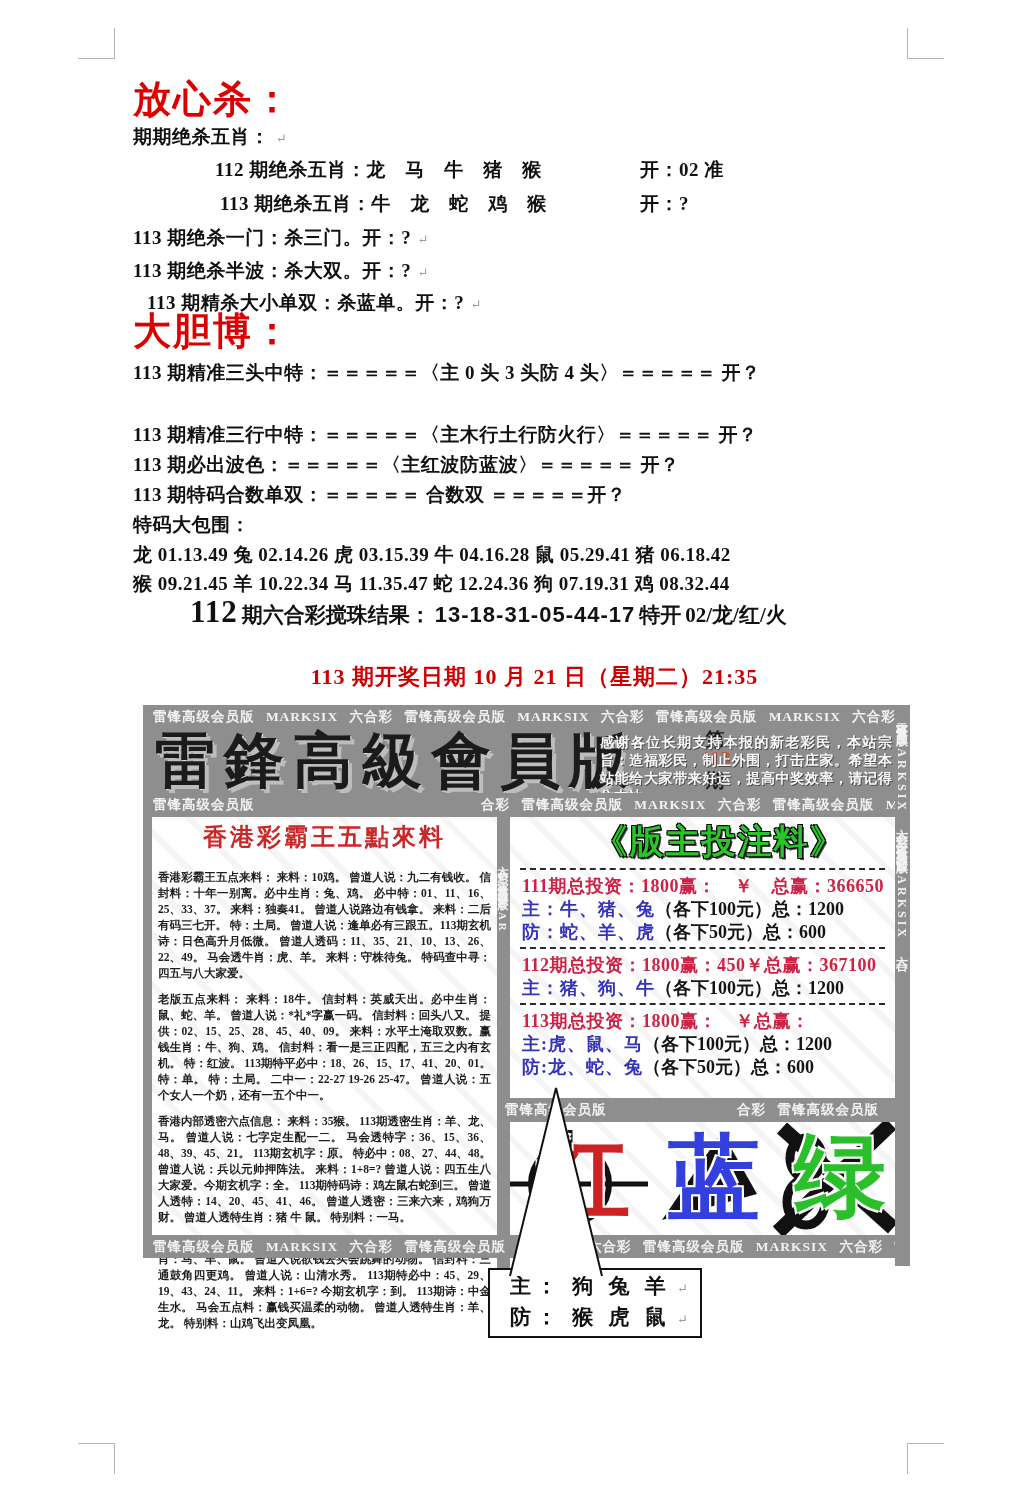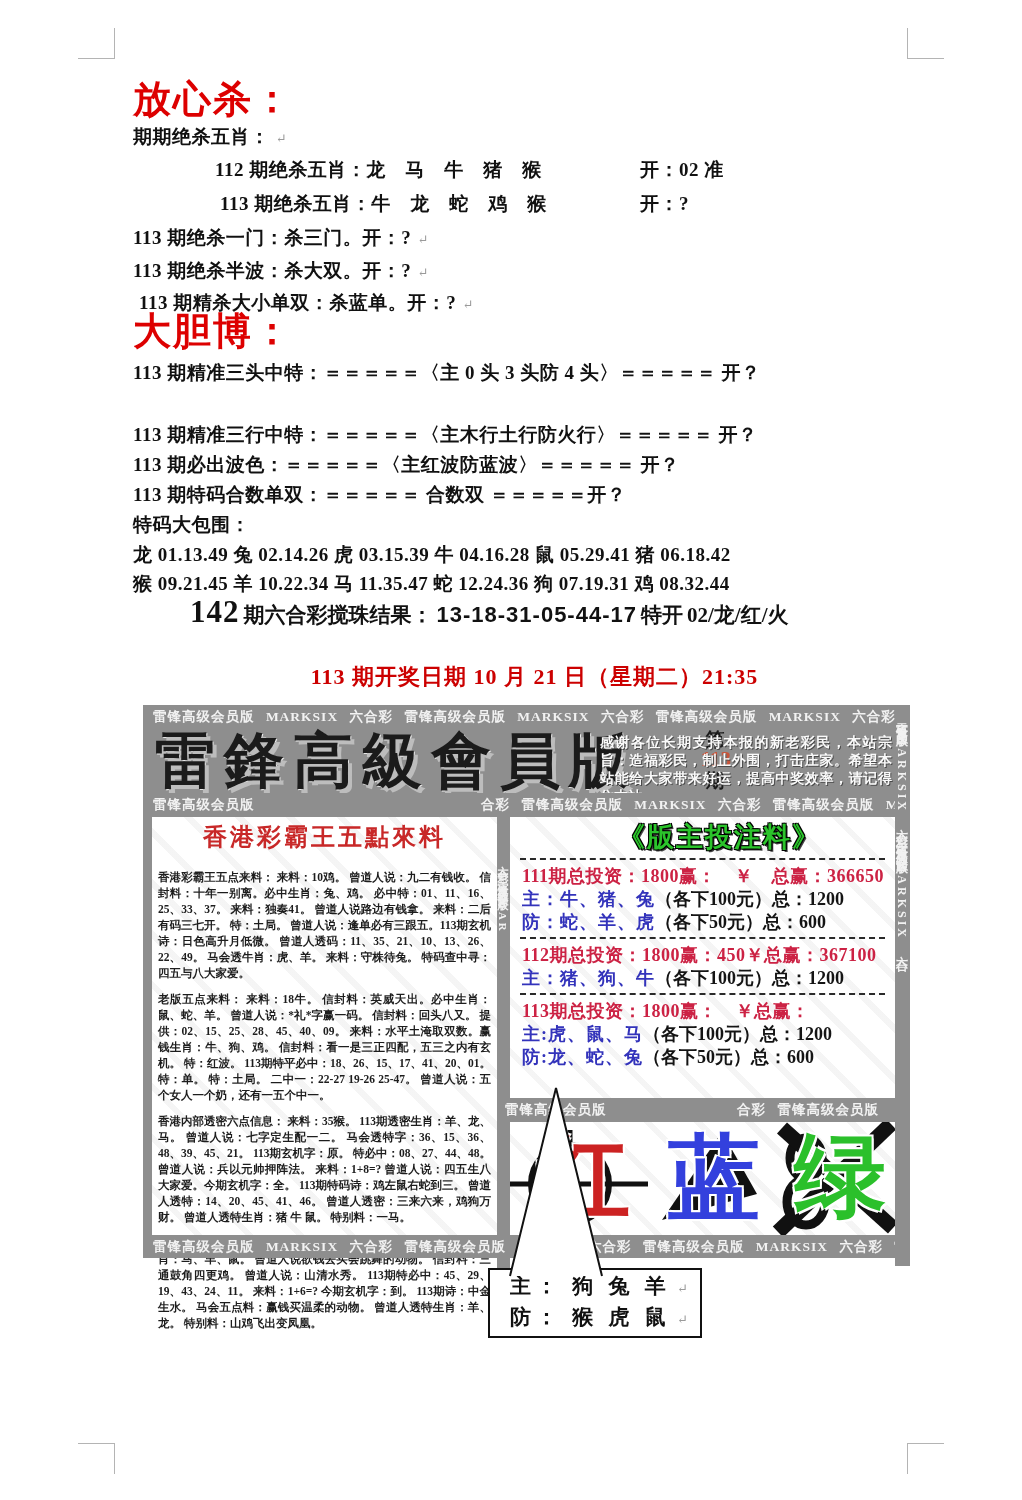--- a/index.html
+++ b/index.html
@@ -30,21 +30,21 @@
   .issue-col{width:32px;text-align:center;font-weight:bold;line-height:1.02;}
   .issue-col .zi{font-size:19px;color:#1b1b1b;}
   .issue-col .num{font-size:21px;color:#c8543a;letter-spacing:0;text-align:right;}
   .notice{font-size:14px;font-weight:bold;color:#fafafa;line-height:18px;text-align:justify;
           text-shadow:1px 1px 0 #4a4a4a;}
   .panel{background:#ffffff;background-image:repeating-linear-gradient(45deg,transparent 0 30px,rgba(110,110,110,0.07) 30px 36px);}
   .lp-header{text-align:center;font-size:24px;font-weight:bold;color:#c82828;letter-spacing:3px;margin-top:4px;font-family:Liberation Mono, monospace;}
   .lp-par{margin:10px 6px 0 6px;font-size:11.5px;font-weight:bold;color:#1d1d1d;line-height:16px;text-align:justify;}
   .lp-par.first{margin-top:16px;}
   .vstrip{color:#f2f2f2;font-size:11px;font-weight:bold;writing-mode:vertical-rl;letter-spacing:3px;overflow:hidden;background:#8e8e8e;}
-  .rp-header{text-align:center;font-size:27px;font-weight:bold;color:#2bc42b;letter-spacing:2px;margin-top:2px;
+  .rp-header{text-align:center;font-size:34px;font-weight:bold;color:#2bc42b;letter-spacing:2px;margin-top:2px;
              text-shadow:1px 1px 0 #000,-1px -1px 0 #000,1px -1px 0 #000,-1px 1px 0 #000,2px 2px 0 #444;margin-left:34px;}
   .dash{border-top:2px dashed #2a2a2a;margin:3px 10px;}
   .block{padding:2px 12px 0 12px;white-space:nowrap;}
   .block .bt{font-size:18px;font-weight:bold;color:#cc2244;line-height:23px;letter-spacing:0.5px;}
   .block .bl-line{font-size:18px;font-weight:bold;line-height:23px;color:#141414;}
   .block .bl-line .ani{color:#3333bb;letter-spacing:1px;}
   .gchar{position:absolute;font-size:92px;font-weight:bold;line-height:105px;
          text-shadow:2px 2px 0 #fff,-2px -2px 0 #fff,2px -2px 0 #fff,-2px 2px 0 #fff;}
   .gchar.red{color:#cc2222;}
   .gchar.blue{color:#3340dd;}
@@ -75,35 +75,35 @@
   <div class="abs tline" style="left:220px;top:191px;">
     <span>113 期绝杀五肖：牛　龙　蛇　鸡　猴</span>
   </div>
   <div class="abs tline" style="left:640px;top:191px;">开：?</div>
   <div class="abs tline" style="left:133px;top:225px;">
     <span>113 期绝杀一门：杀三门。开：?</span><span class="ret">↵</span>
   </div>
   <div class="abs tline" style="left:133px;top:258px;">
     <span>113 期绝杀半波：杀大双。开：?</span><span class="ret">↵</span>
   </div>
-  <div class="abs tline" style="left:139px;top:290px;text-align:right;">
+  <div class="abs tline" style="left:147px;top:290px;text-align:right;">
     <span>113 期精杀大小单双：杀蓝单。开：?</span><span class="ret">↵</span>
   </div>
 
   <div class="abs h-red" style="left:133px;top:306px;text-align:right;">大胆博：</div>
   <div class="abs tline" style="left:133px;top:360px;">113 期精准三头中特：＝＝＝＝＝〈主 0 头 3 头防 4 头〉＝＝＝＝＝ 开？</div>
   <div class="abs tline" style="left:133px;top:422px;">113 期精准三行中特：＝＝＝＝＝〈主木行土行防火行〉＝＝＝＝＝ 开？</div>
   <div class="abs tline" style="left:133px;top:452px;">113 期必出波色：＝＝＝＝＝〈主红波防蓝波〉＝＝＝＝＝ 开？</div>
   <div class="abs tline" style="left:133px;top:482px;">113 期特码合数单双：＝＝＝＝＝ 合数双 ＝＝＝＝＝开？</div>
   <div class="abs tline" style="left:133px;top:512px;">特码大包围：</div>
   <div class="abs tline" style="left:133px;top:542px;">龙 01.13.49 兔 02.14.26 虎 03.15.39 牛 04.16.28 鼠 05.29.41 猪 06.18.42</div>
   <div class="abs tline" style="left:133px;top:571px;">猴 09.21.45 羊 10.22.34 马 11.35.47 蛇 12.24.36 狗 07.19.31 鸡 08.32.44</div>
 
   <div class="abs result-line" style="left:190px;top:594px;">
-    <span class="big">142</span>
+    <span class="big">112</span>
     <span class="lab">期六合彩搅珠结果：</span>
     <span class="nums">13-18-31-05-44-17</span>
     <span class="lab">特开</span>
     <span class="spec">02/龙/红/火</span>
   </div>
 
   <div class="abs date-line" style="left:146px;top:662px;">113 期开奖日期 10 月 21 日（星期二）21:35</div>
 
   <div class="abs poster">
 

